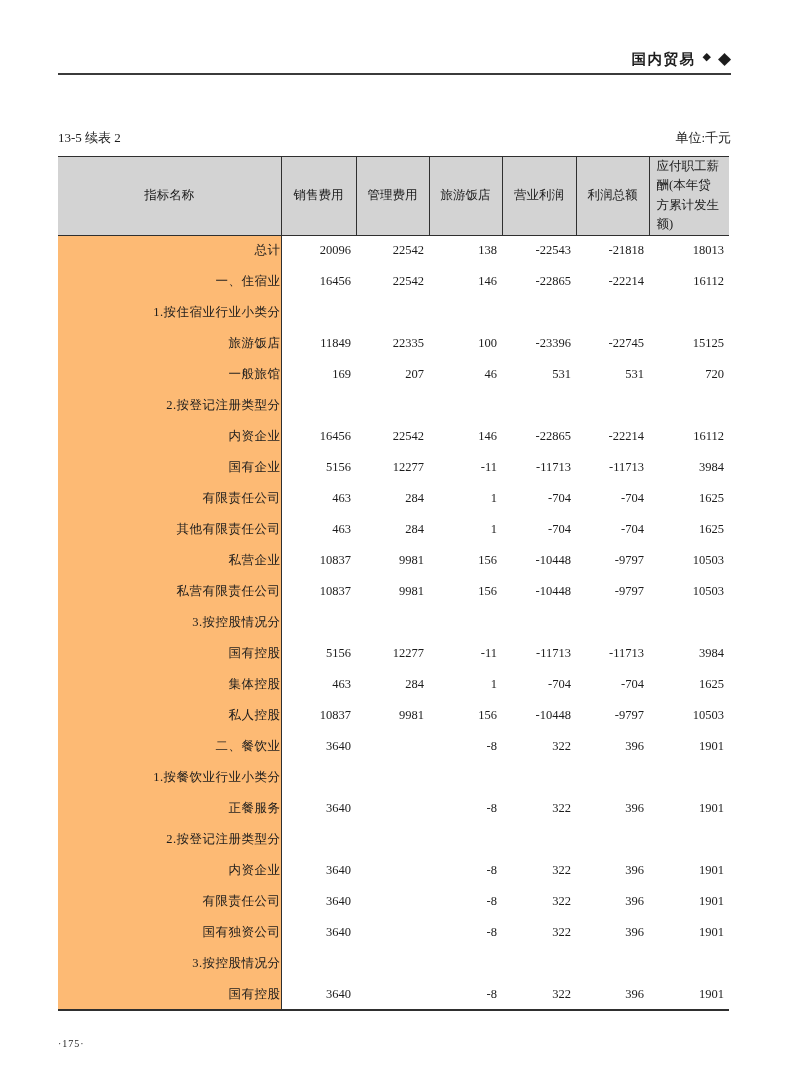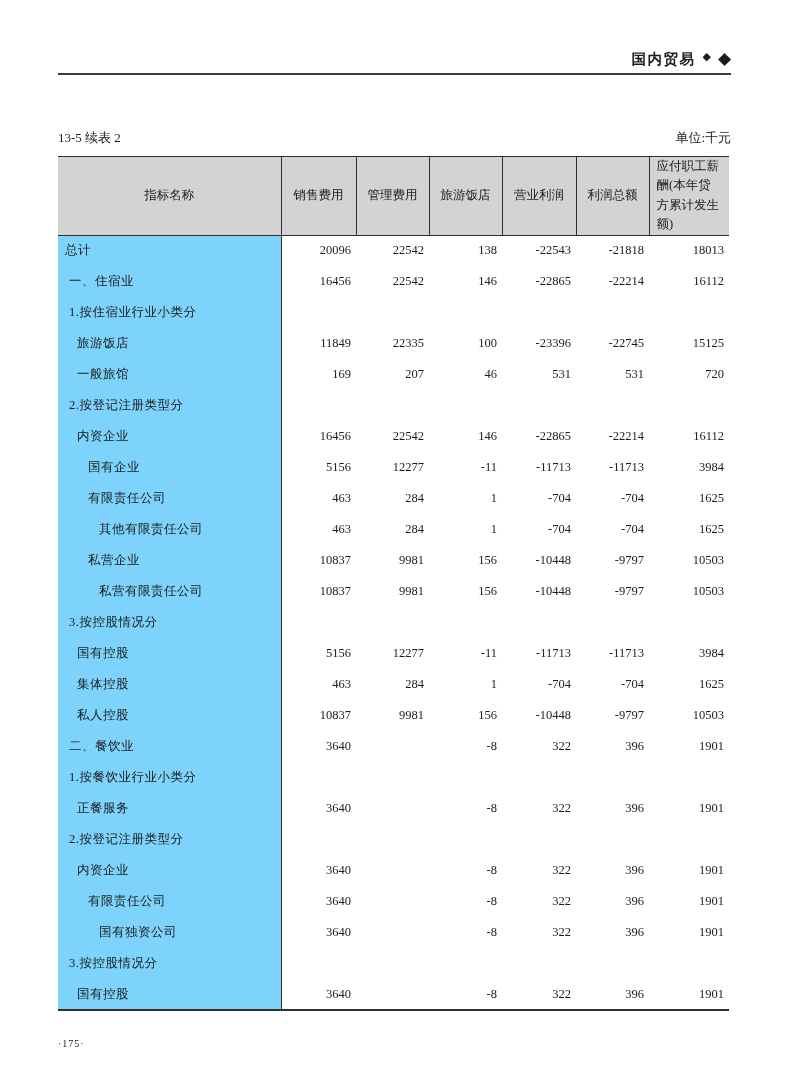--- a/index.html
+++ b/index.html
@@ -51,23 +51,23 @@
     vertical-align: middle;
     text-align: center;
     font-weight: normal;
     font-size: 12.5px;
     padding: 0 5px;
   }
   thead th + th { border-left: 1px solid #2f2f2f; }
   thead th.col-last { text-align: left; padding: 0 7px; line-height: 1.55; word-break: break-all; }
   tbody td { height: 31px; vertical-align: middle; font-size: 12.5px; }
   td.label {
-    background: #7dd3fc;
+    background: #fdba74;
     border-right: 1px solid #2f2f2f;
-    text-align: left;
+    text-align: right;
     letter-spacing: 0.5px;
   }
   td.num { text-align: right; padding-right: 5px; }
 
   
   .page-footer {
     margin-top: 27px;
     padding-right: 21px;
     font-size: 10px;
     letter-spacing: 1px;

